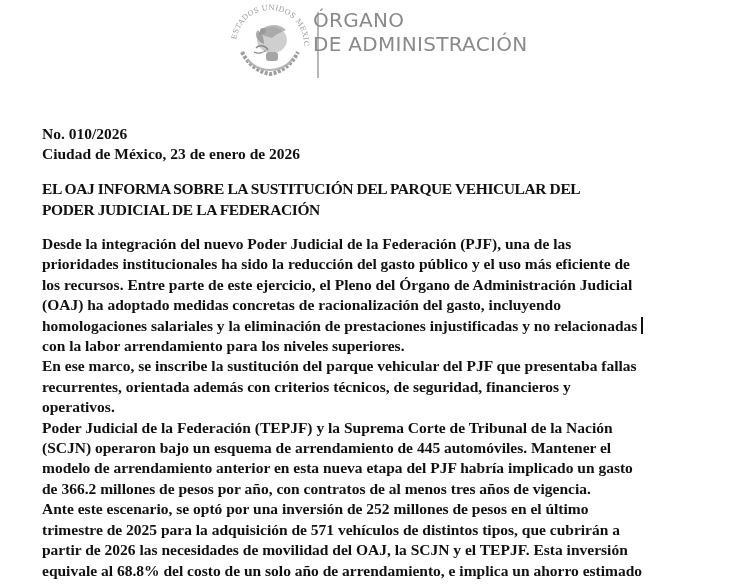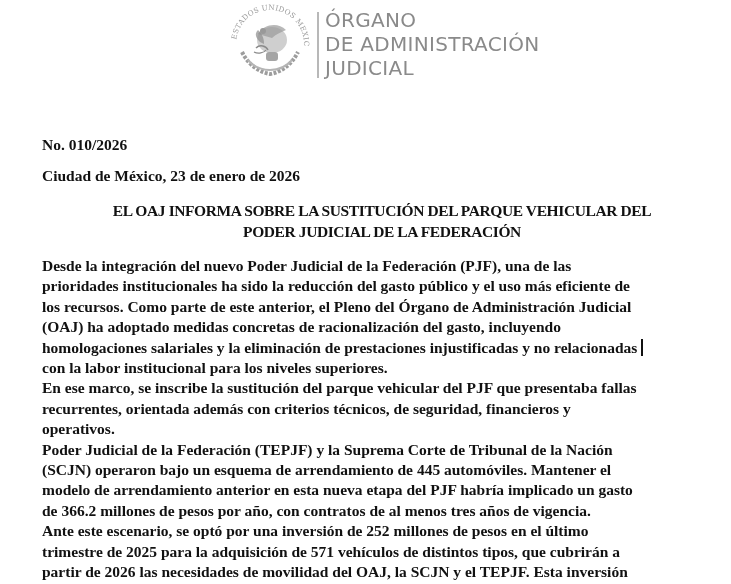--- a/index.html
+++ b/index.html
@@ -1,24 +1,24 @@
 <!DOCTYPE html>
 <html><head>
   <meta charset="utf-8">
   <style>
     html, body { margin: 0; padding: 0; background: #ffffff; }
     body { width: 731px; height: 584px; overflow: hidden; position: relative; }
     .header { position: absolute; left: 0; top: 0; width: 731px; height: 90px; }
     .seal { position: absolute; left: 230px; top: 4px; width: 80px; height: 80px; }
     .divider { position: absolute; left: 317px; top: 12px; width: 2px; height: 66px; background: #b8b8b8; }
-    .org-name { position: absolute; left: 325px; top: 8px; font-family: "DejaVu Sans", sans-serif; color: #8a8a8a; font-size: 20px; line-height: 24px; letter-spacing: 0.3px; }
+    .org-name { position: absolute; left: 313px; top: 8px; font-family: "DejaVu Sans", sans-serif; color: #8a8a8a; font-size: 20px; line-height: 24px; letter-spacing: 0.3px; }
     .org-name div { white-space: nowrap; }
     .content { position: absolute; left: 42px; top: 124px; width: 680px; font-family: "Liberation Serif", serif; font-weight: bold; color: #111; font-size: 15.5px; }
-    .meta-line { line-height: 20px; margin-top: 11px; }
-    .title { margin-top: 14px; line-height: 21px; font-size: 15.5px; letter-spacing: -0.4px; text-align: center; }
+    .meta-line { line-height: 20px; }
+    .title { margin-top: 14px; line-height: 21px; font-size: 15.5px; letter-spacing: -0.4px; }
     .para { line-height: 20.4px; }
     .body { margin-top: 14px; }
     .cursor { display: inline-block; width: 2px; height: 17px; background: #111; vertical-align: -3px; margin-left: 4px; }
   </style>
 </head>
 <body>
 
 <div class="header">
   <svg class="seal" viewBox="0 0 80 80">
     <defs>
@@ -38,41 +38,40 @@
     <rect x="36" y="48" width="12" height="9" rx="3" fill="#a5a5a5"></rect>
 
     <path d="M12,48 C18,60 28,68 40,70 C52,68 62,60 68,48" stroke="#9d9d9d" stroke-width="4" fill="none" stroke-dasharray="3 1.5"></path>
     <path d="M18,56 C24,63 32,66 40,66" stroke="#b5b5b5" stroke-width="2" fill="none"></path>
     <path d="M62,56 C56,63 48,66 40,66" stroke="#b5b5b5" stroke-width="2" fill="none"></path>
   </svg>
   <div class="divider"></div>
   <div class="org-name">
     <div>ÓRGANO</div>
     <div>DE ADMINISTRACIÓN</div>
-    <div>JUDICIAL</div>
   </div>
 </div>
 
 <div class="content">
   <div class="meta-line">No. 010/2026</div>
   <div class="meta-line">Ciudad de México, 23 de enero de 2026</div>
 
   <div class="title">
     <div>EL OAJ INFORMA SOBRE LA SUSTITUCIÓN DEL PARQUE VEHICULAR DEL</div>
     <div>PODER JUDICIAL DE LA FEDERACIÓN</div>
   </div>
 
   <div class="body">
     <div class="para">
       <div>Desde la integración  del nuevo Poder Judicial de la Federación (PJF), una de las</div>
       <div>prioridades institucionales  ha sido la reducción del gasto público y el uso más eficiente de</div>
-      <div>los recursos. Como parte de este anterior, el Pleno del Órgano de Administración Judicial</div>
+      <div>los recursos. Entre parte de este ejercicio, el Pleno del Órgano de Administración Judicial</div>
       <div>(OAJ) ha adoptado medidas concretas de racionalización  del gasto, incluyendo</div>
       <div><span>homologaciones salariales y la eliminación de prestaciones injustificadas y no relacionadas</span><span class="cursor"></span></div>
-      <div>con la labor institucional para los niveles superiores.</div>
+      <div>con la labor arrendamiento para los niveles superiores.</div>
     </div>
     <div class="para">
       <div>En ese marco, se inscribe la sustitución del parque vehicular del PJF que presentaba fallas</div>
       <div>recurrentes, orientada además con criterios técnicos, de seguridad, financieros y</div>
       <div>operativos.</div>
     </div>
     <div class="para">
       <div>Poder Judicial de la Federación (TEPJF) y la Suprema Corte de Tribunal de la Nación</div>
       <div>(SCJN) operaron bajo un esquema de arrendamiento de 445 automóviles. Mantener el</div>
       <div>modelo de arrendamiento anterior en esta nueva etapa del PJF habría implicado un gasto</div>

